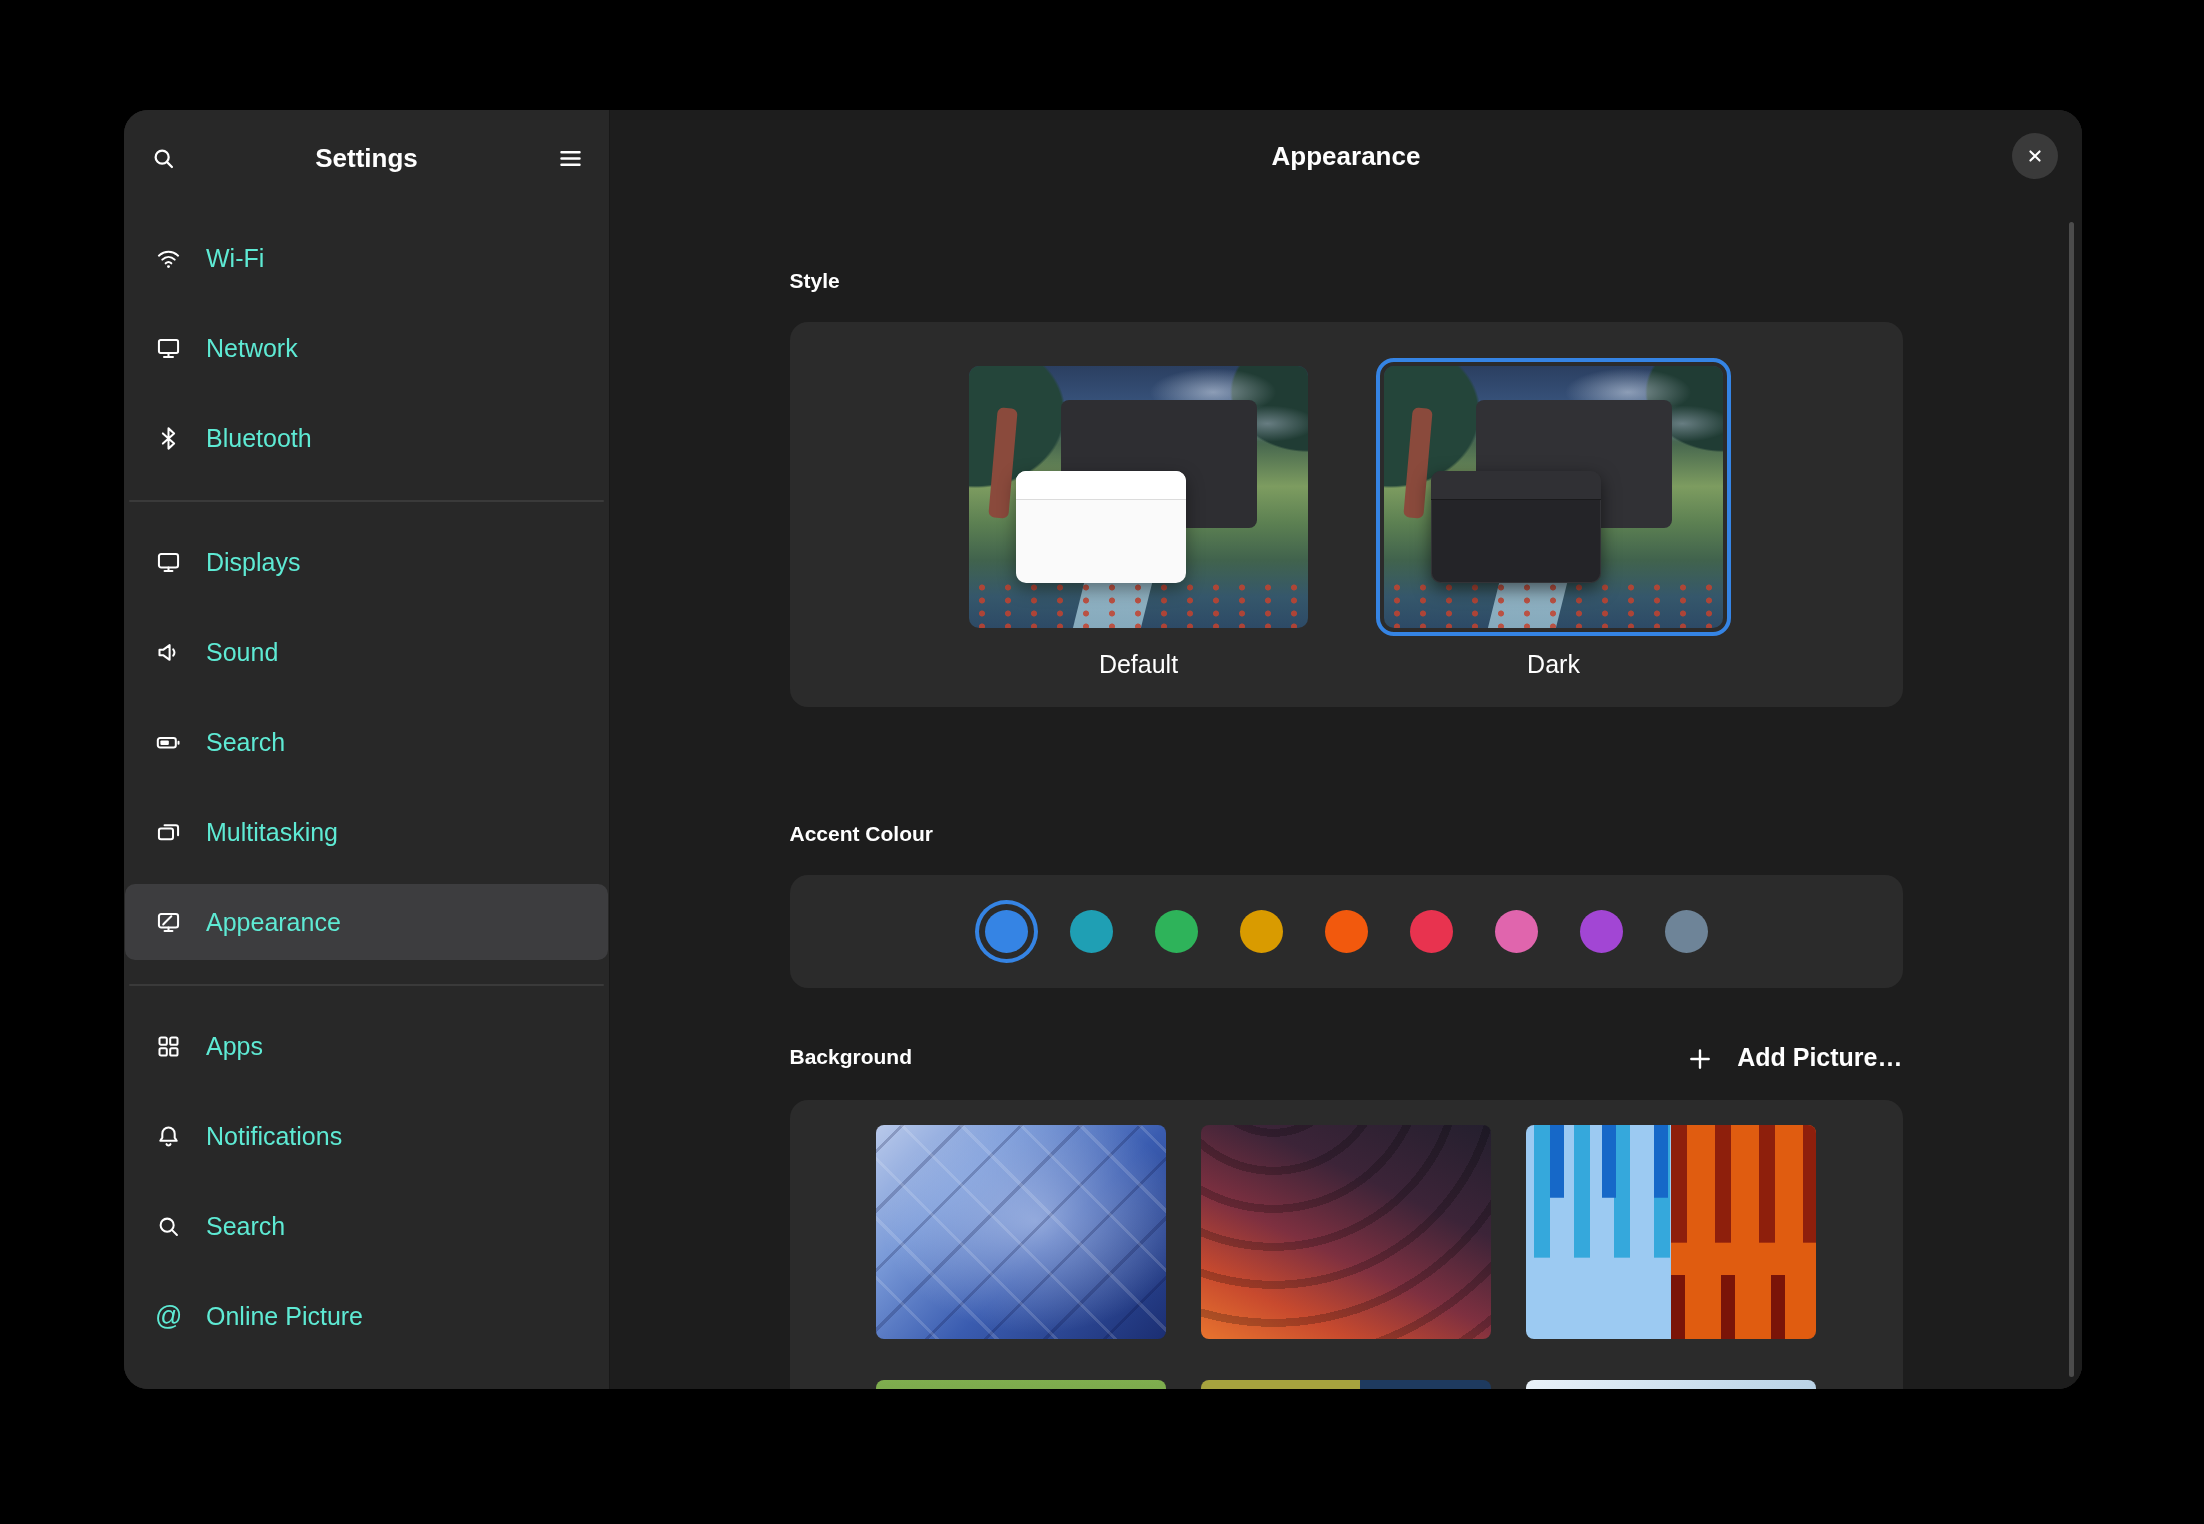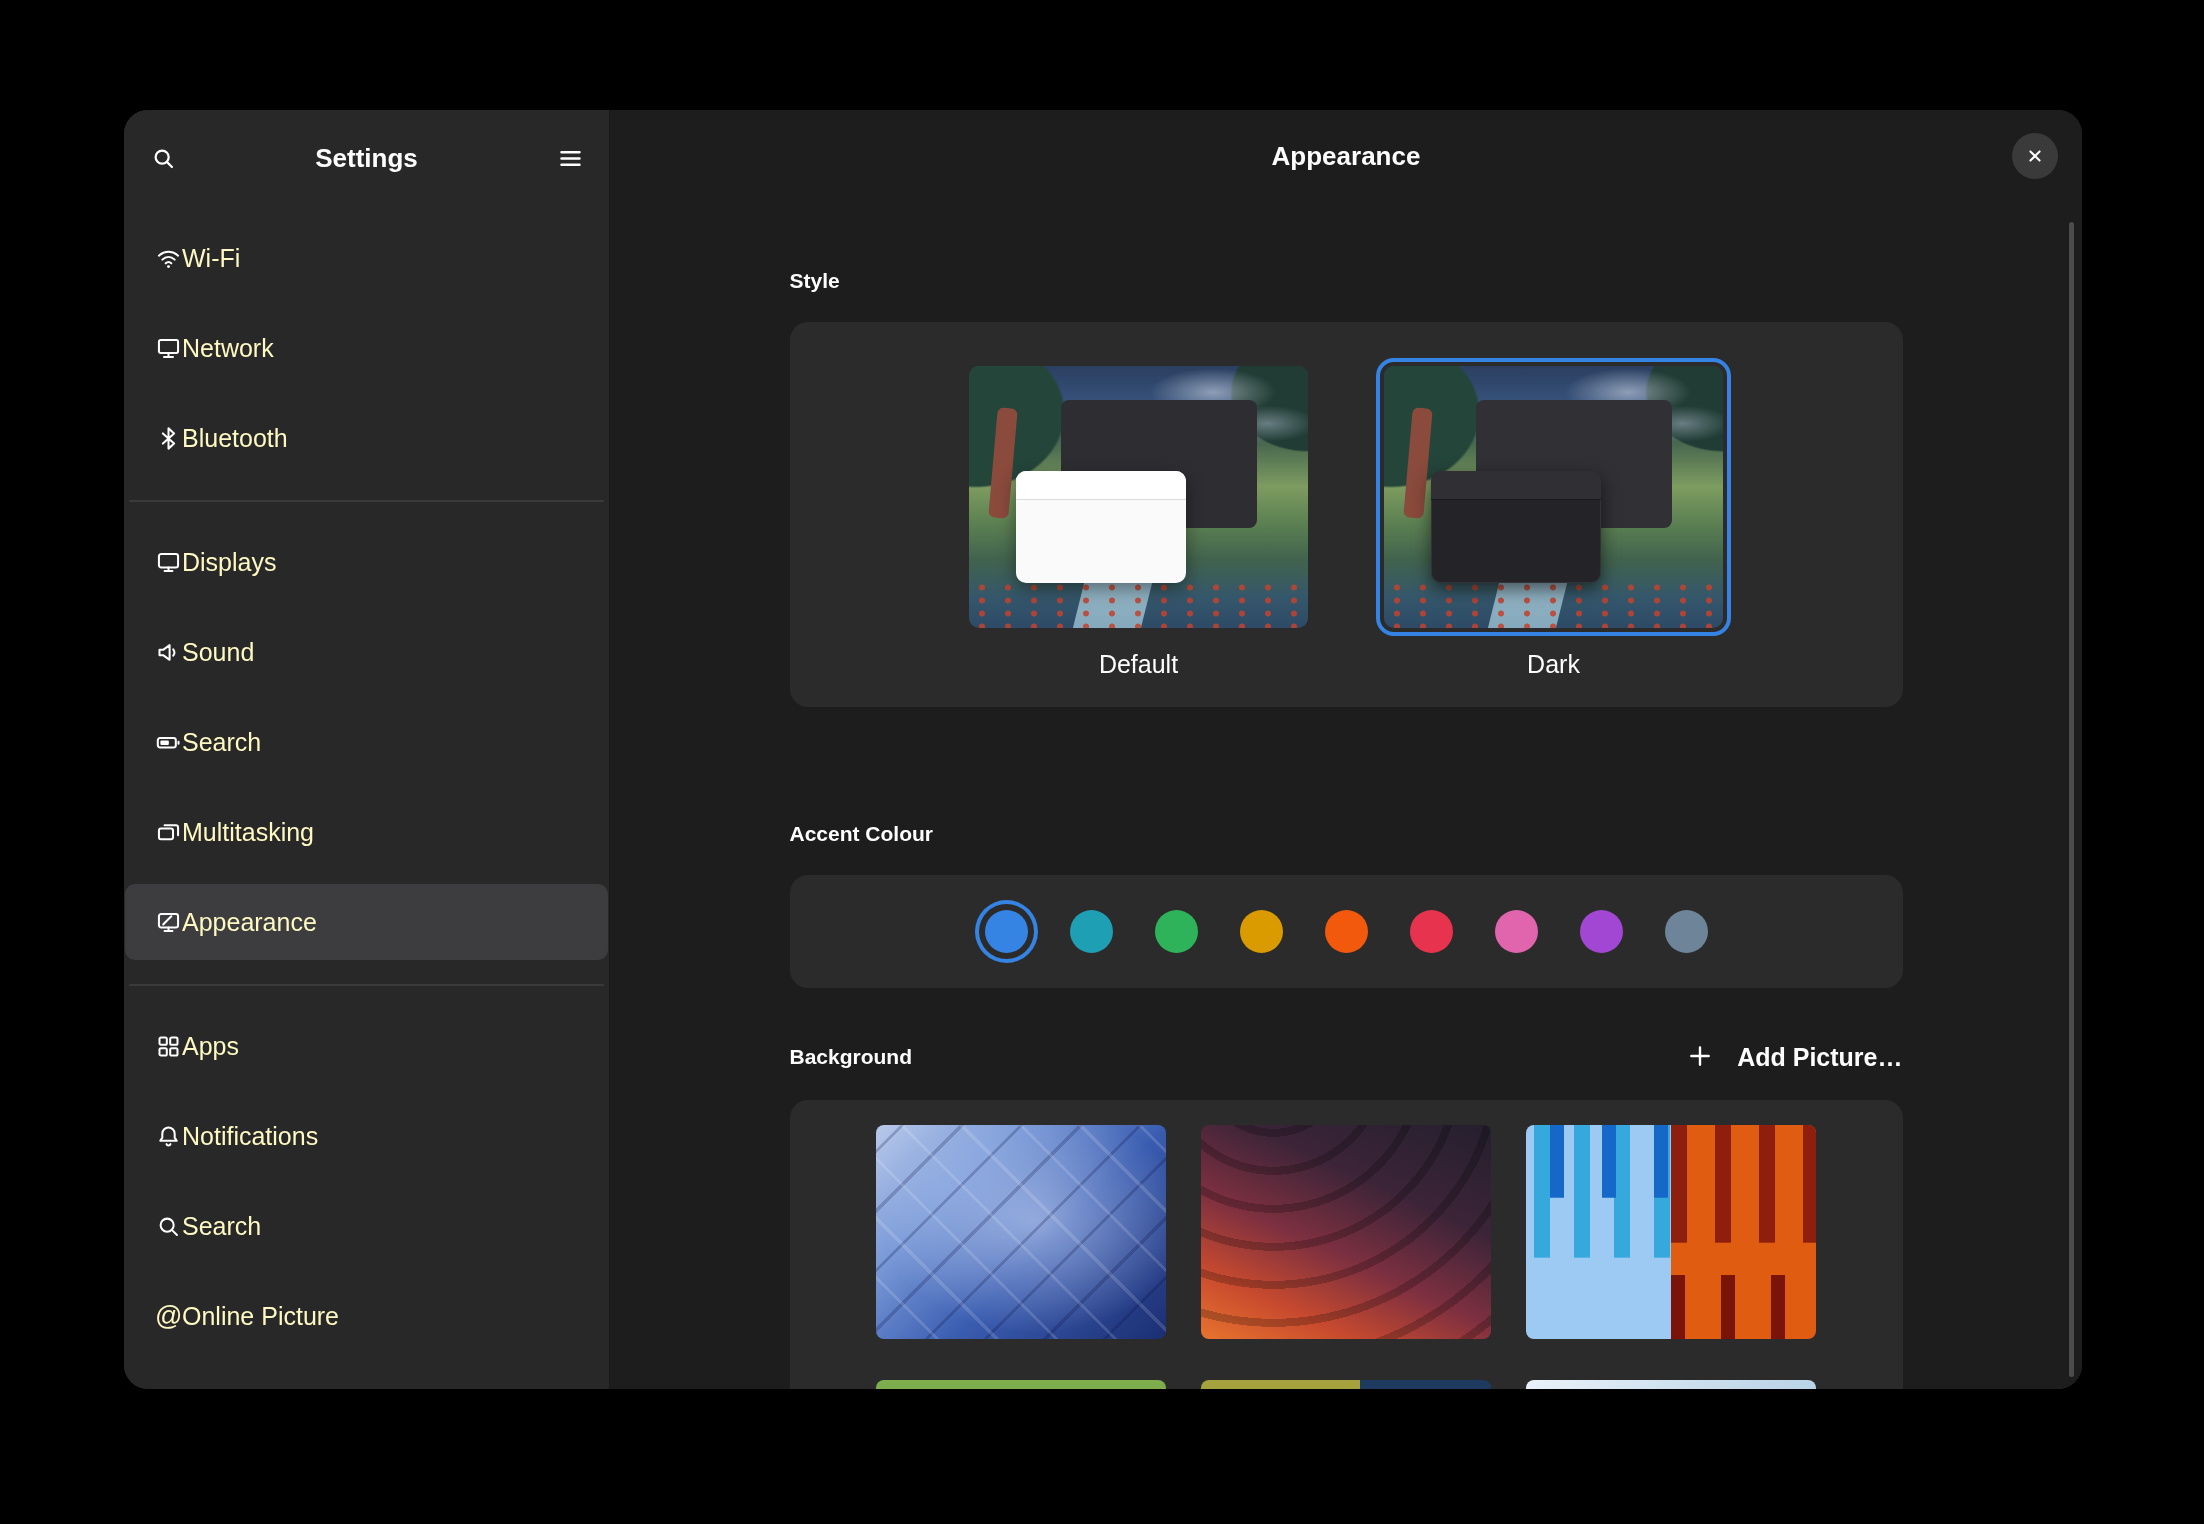--- a/index.html
+++ b/index.html
@@ -11,22 +11,22 @@
             box-shadow: inset 0 0 0 1px rgba(255,255,255,.06); }
 
   
   .sidebar { width:486px; flex:none; background:#282828; border-right:1px solid #181818;
              padding:0 1px; }
   .sidebar-header { height:96px; display:flex; align-items:center; padding:0 14px; }
   .sidebar-title { flex:1; text-align:center; font-size:26px; font-weight:700; }
   .icon-btn { width:48px; height:48px; border:none; background:transparent; border-radius:10px;
               display:flex; align-items:center; justify-content:center; cursor:pointer; }
   .side-list { display:flex; flex-direction:column; margin-top:14px; }
-  .side-item { height:76px; border-radius:10px; display:flex; align-items:center; 
-               padding:0 30px; margin-bottom:14px; font-size:25px; color:#fef9c3; cursor:pointer; }
+  .side-item { height:76px; border-radius:10px; display:flex; align-items:center; gap:24px;
+               padding:0 30px; margin-bottom:14px; font-size:25px; color:#5eead4; cursor:pointer; }
   .side-item.selected { background:#3d3d3f; }
   .side-divider { height:2px; background:#3a3a3a; margin:10px 4px 22px 4px; border-radius:1px; }
   .ic { width:27px; height:27px; flex:none; display:block; }
   .glyph-icon { width:27px; text-align:center; font-size:27px; line-height:27px; flex:none; }
 
   
   .main { flex:1; position:relative; background:#1d1d1d; overflow:hidden; }
   .main-header { height:92px; display:flex; align-items:center; justify-content:center; position:relative; }
   .main-title { font-size:26px; font-weight:700; }
   .close-btn { position:absolute; right:24px; top:23px; width:46px; height:46px; border-radius:50%;
@@ -71,21 +71,21 @@
   .dark-variant .titlebar { height:26%; background:#303034; border-bottom:1px solid #1a1a1c; }
 
   
   .accent-head { margin-top:112px; }
   .accent-card { margin-top:26px; height:113px; display:flex; align-items:center; justify-content:center; gap:42px; }
   .dot { width:43px; height:43px; border-radius:50%; cursor:pointer; }
   .dot.selected { box-shadow:0 0 0 6px #2b2b2b, 0 0 0 10px #3584e4; }
 
   
   .bg-row { margin-top:54px; display:flex; align-items:center; justify-content:space-between; }
-  .add-btn { display:flex; align-items:flex-start; gap:24px; background:transparent; border:none;
+  .add-btn { display:flex; align-items:flex-end; gap:24px; background:transparent; border:none;
              color:#fff; font-size:25px; font-weight:700; cursor:pointer;
              font-family:"Liberation Sans","DejaVu Sans",sans-serif; }
   .bg-card { margin-top:28px; padding:25px 86px 86px;
              display:grid; grid-template-columns:repeat(3,290px); gap:41px 35px; }
   .wp { width:290px; height:214px; border-radius:8px; overflow:hidden; position:relative; cursor:pointer; }
   .wp1 { background:
       repeating-linear-gradient(45deg, rgba(255,255,255,.14) 0 3px, transparent 3px 42px),
       repeating-linear-gradient(-45deg, rgba(6,12,60,.22) 0 3px, transparent 3px 42px),
       radial-gradient(220px 160px at 55% 45%, rgba(220,232,255,.5), transparent 70%),
       linear-gradient(135deg,#b9c9ea 0%,#7a9ad8 28%,#3a5cb0 58%,#1b2e72 100%); }

